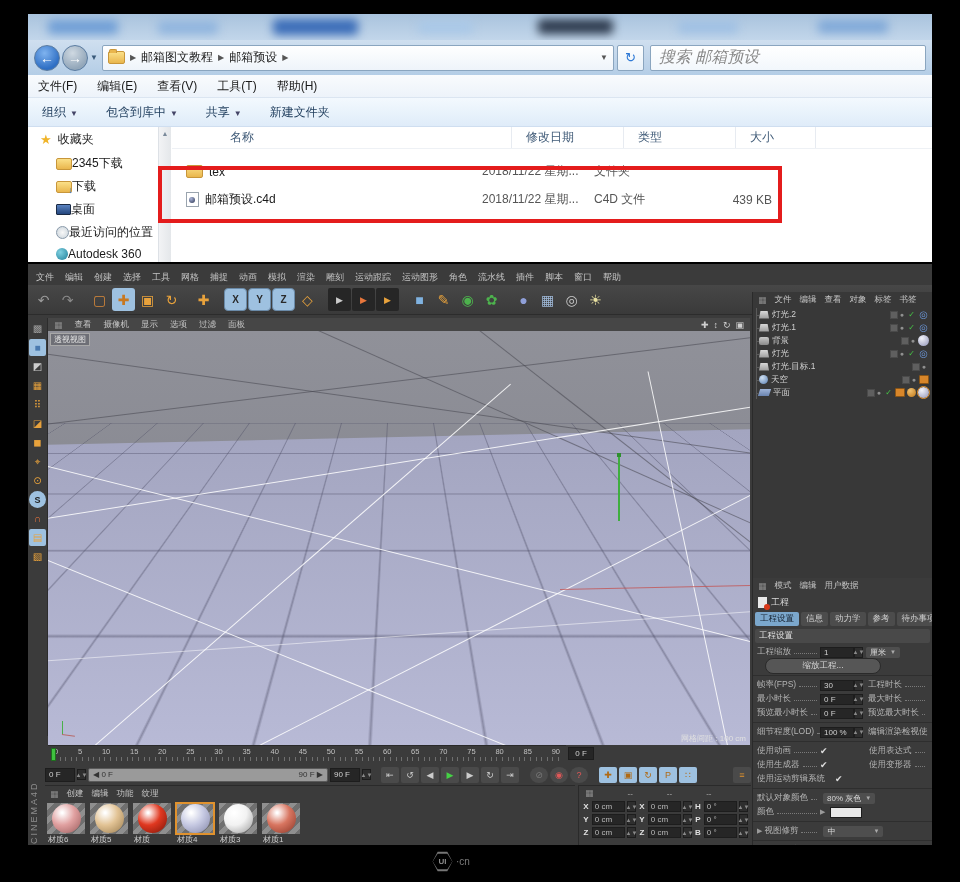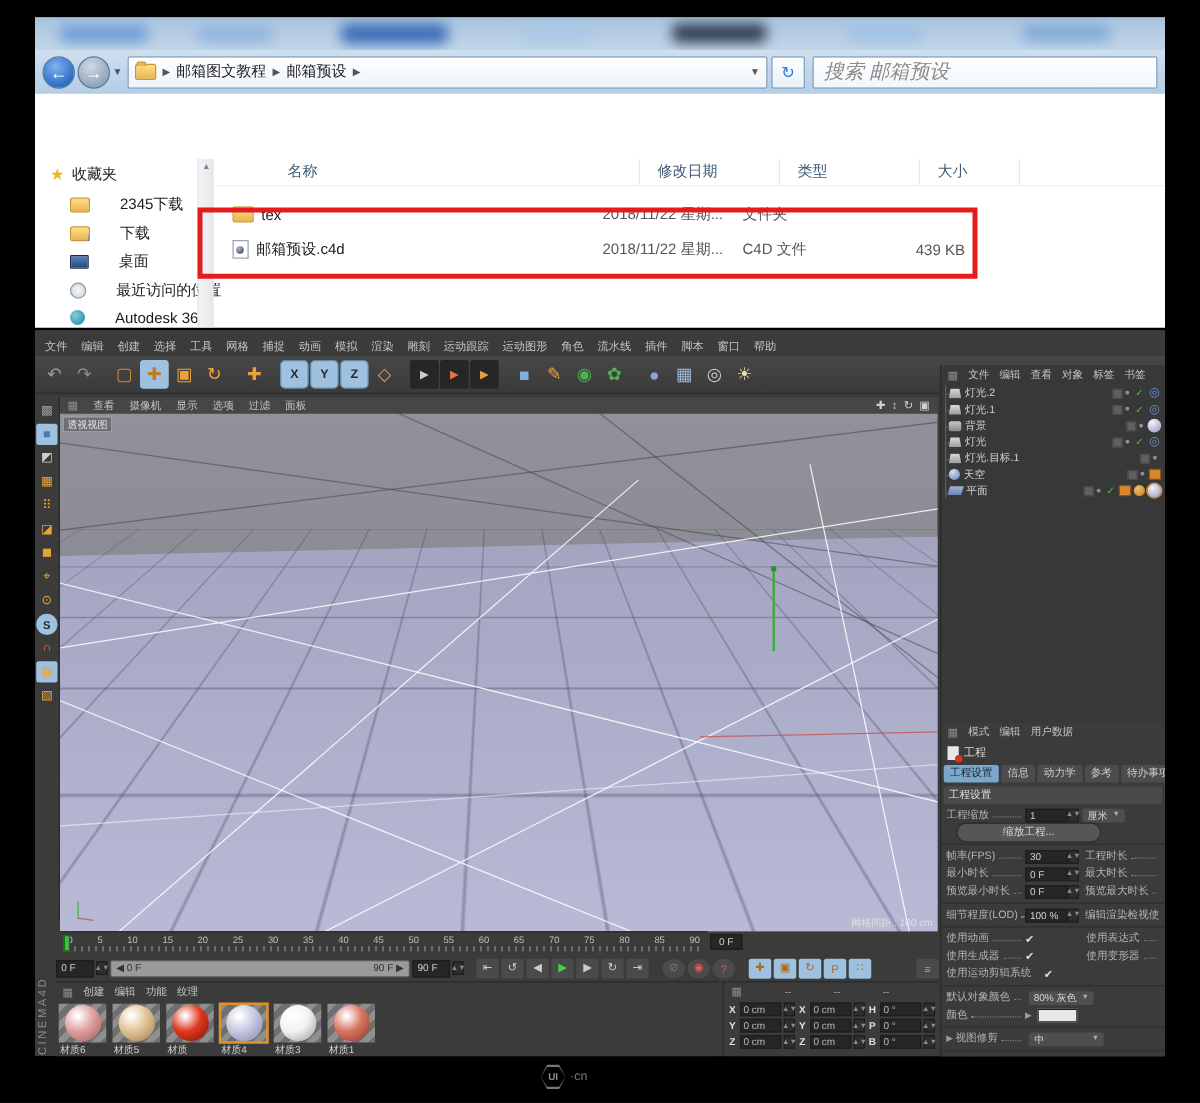--- a/index.html
+++ b/index.html
@@ -21,21 +21,21 @@
   .fico{width:15px;height:11px;background:linear-gradient(#fbe088,#e9b64d);border:1px solid #c8963a;border-radius:2px;position:relative;display:inline-block;flex:0 0 auto;}
   .fico::before{content:"";position:absolute;left:0;top:-3px;width:6px;height:3px;background:#e9b64d;border:1px solid #c8963a;border-bottom:none;border-radius:2px 2px 0 0;}
   .refresh{width:25px;height:24px;background:linear-gradient(#fdfefe,#e8f1f9);border:1px solid #8aa5bf;border-radius:2px;margin-left:3px;display:flex;align-items:center;justify-content:center;color:#2f7ad6;font-size:13px;}
   .search{height:24px;flex:1;margin-left:6px;background:linear-gradient(#ffffff,#f2f7fc);border:1px solid #8aa5bf;border-radius:2px;display:flex;align-items:center;padding:0 8px;font-size:16px;color:#8a8a8a;font-style:italic;}
   .menubar{left:0;top:61px;width:904px;height:23px;background:linear-gradient(#f9fbfd,#edf3fa);border-bottom:1px solid #dbe5f1;display:flex;gap:20px;align-items:center;padding:0 10px;font-size:12px;color:#1a1a1a;box-sizing:border-box;position:absolute;}
   .cmdbar{left:0;top:84px;width:904px;height:29px;background:linear-gradient(#f3f9fe,#dfecf9);border-bottom:1px solid #cfdef0;display:flex;gap:28px;align-items:center;padding:0 14px;font-size:12px;color:#1e3c5c;box-sizing:border-box;position:absolute;}
   .cmdbar .dd{font-size:8px;color:#446;margin-left:4px;}
   .exmain{left:0;top:113px;width:904px;height:135px;background:#fff;position:absolute;overflow:hidden;}
   .sidepane{position:absolute;left:0;top:0;width:130px;height:135px;font-size:12px;color:#1a1a1a;}
   .sgroup{display:flex;align-items:center;gap:6px;padding:4px 0 4px 12px;}
-  .sitem{display:flex;align-items:center;gap:24px;padding:3px 0 3px 28px;white-space:nowrap;}
+  .sitem{display:flex;align-items:center;gap:0;padding:3px 0 3px 28px;white-space:nowrap;}
   .star{color:#f0b429;font-size:13px;}
   .sico{display:inline-block;flex:0 0 auto;}
   .sico[data-icon="folder"],.sico[data-icon="folder-download"]{width:14px;height:10px;background:linear-gradient(#fbe088,#e9b64d);border:1px solid #c8963a;border-radius:2px;position:relative;}
   .sico[data-icon="folder-download"]::after{content:"↓";position:absolute;right:-2px;bottom:-3px;color:#2f6fc4;font-size:9px;font-weight:bold;}
   .sico[data-icon="desktop"]{width:13px;height:9px;background:linear-gradient(#5a82c0,#24477e);border:1px solid #1a2a44;border-radius:1px;}
   .sico[data-icon="recent"]{width:11px;height:11px;border-radius:50%;border:1px solid #8a9aaa;background:radial-gradient(#f8f8f8,#c8d2da);}
   .sico[data-icon="autodesk"]{width:12px;height:12px;border-radius:50%;background:radial-gradient(circle at 35% 35%,#7fd0e0,#1f7f9a);}
   .sbscroll{position:absolute;left:130px;top:0;width:12px;height:135px;background:linear-gradient(90deg,#f2f3f5,#e4e7ea);border-left:1px solid #dde1e6;display:flex;justify-content:center;}
   .sbscroll .up{color:#7a8a9a;font-size:7px;margin-top:3px;}
   .filelist{position:absolute;left:144px;top:0;right:0;height:135px;}
@@ -191,21 +191,47 @@
       <span class="sep">▶</span>
       <span class="tail"></span>
       <span class="sep">▼</span>
     </div>
     <div class="refresh">↻</div>
     <div class="search">
       <span>搜索 邮箱预设</span>
     </div>
   </div>
 
-
+  <div class="menubar">
+
+  <span>文件(F)</span>
+      <span>编辑(E)</span>
+      <span>查看(V)</span>
+      <span>工具(T)</span>
+      <span>帮助(H)</span>
+    </div>
+
+  <div class="cmdbar">
+
+      <span>
+        <span>组织</span><span class="dd" data-arrow="true">▼</span>
+      </span>
+
+      <span>
+        <span>包含到库中</span><span class="dd" data-arrow="true">▼</span>
+      </span>
+
+      <span>
+        <span>共享</span><span class="dd" data-arrow="true">▼</span>
+      </span>
+
+      <span>
+        <span>新建文件夹</span>
+      </span>
+    </div>
 
   <div class="exmain">
     <div class="sidepane">
       <div class="sgroup">
         <span class="star">★</span>
         <span>收藏夹</span>
       </div>
       <div>
 
           <div class="sitem">

